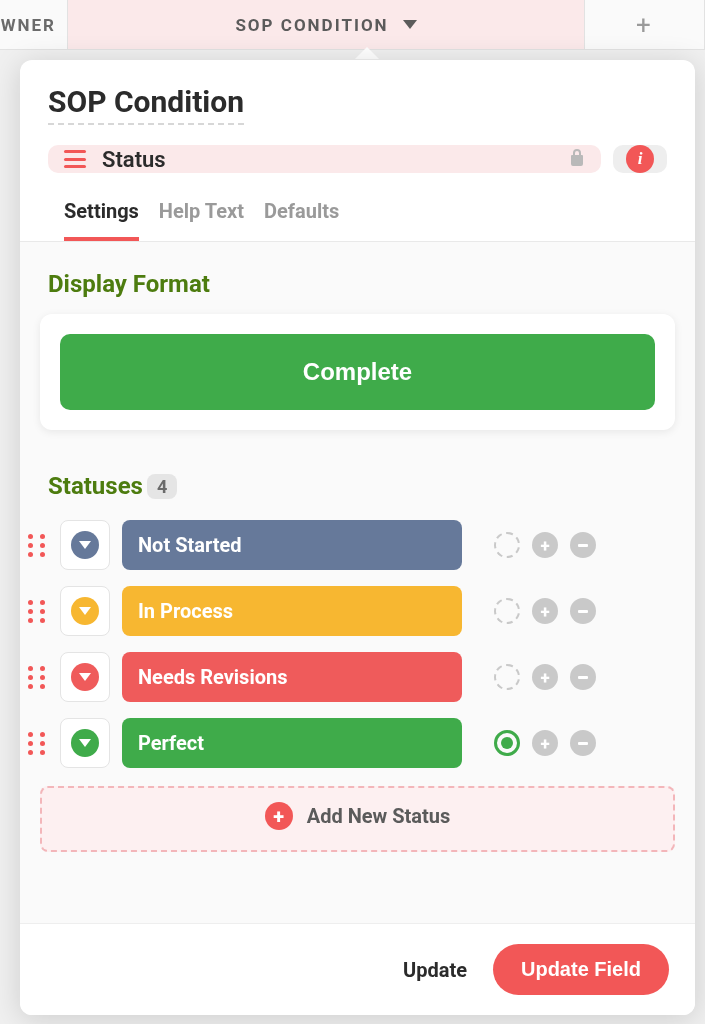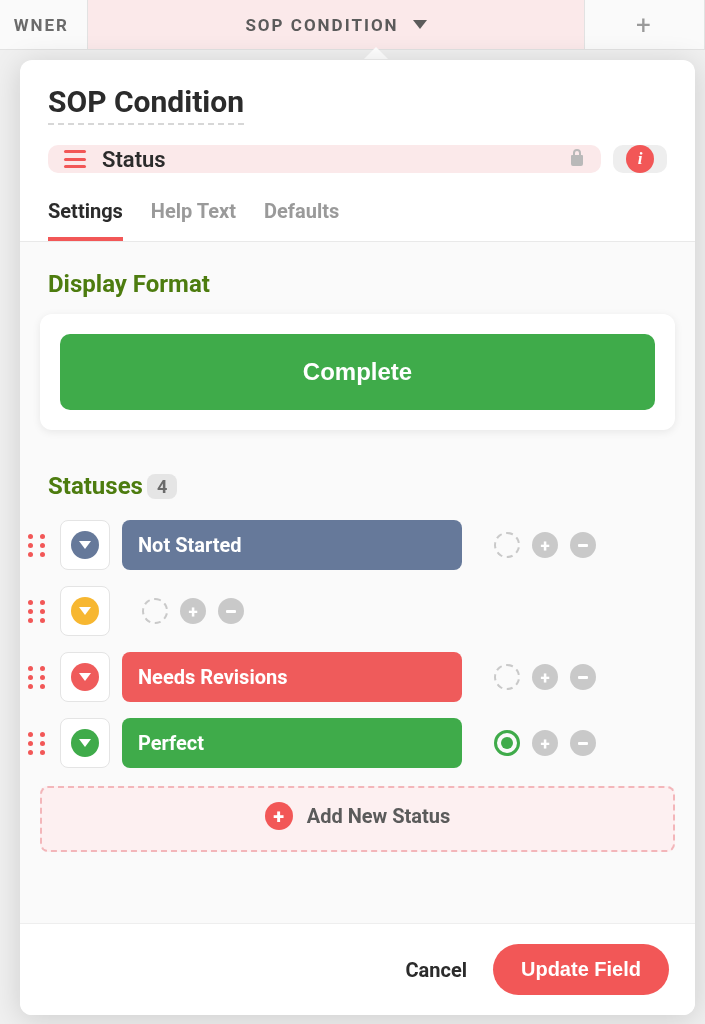--- a/index.html
+++ b/index.html
@@ -22,21 +22,21 @@
   .col-header {
     display: flex;
     align-items: center;
     justify-content: center;
     font-weight: 700;
     font-size: 17px;
     letter-spacing: 2px;
     color: #6b6b6b;
     border-right: 1px solid #e2e2e2;
   }
-  .col-owner { width: 88px; justify-content: flex-end; padding-right: 18px; }
+  .col-owner { width: 68px; justify-content: flex-end; padding-right: 11px; }
   .col-sop { flex: 1; background: #fbe9ea; color: #5b5b5b; gap: 14px; position:relative; }
   .col-plus { width: 120px; color: #9a9a9a; font-size: 26px; font-weight: 400;}
   .col-sop::after {
     content: "";
     position: absolute;
     bottom: -10px;
     left: 58%;
     transform: translateX(-50%);
     border-left: 12px solid transparent;
     border-right: 12px solid transparent;
@@ -94,21 +94,21 @@
     width: 54px; background:#eee; border-radius:10px;
     display:flex; align-items:center; justify-content:center;
   }
   .info-circle {
     width:28px;height:28px;border-radius:50%;background:#f25757;
     color:#fff;display:flex;align-items:center;justify-content:center;
     font-weight:800; font-style:italic; font-family: Georgia, serif; font-size:17px;
   }
 
   .tabs {
-    display:flex; gap:28px; padding: 26px 28px 0 28px;
+    display:flex; gap:20px; padding: 26px 28px 0 44px;
     border-bottom:1px solid #e9e9e9;
   }
   .tab {
     font-size:20px; font-weight:700; color:#9a9a9a;
     padding-bottom:14px; cursor:pointer;
   }
   .tab.active { color:#2b2b2b; border-bottom:4px solid #f25757; }
 
   .scroll-area {
     flex:1; overflow-y:auto; background:#fafafa;
@@ -311,20 +311,23 @@
             <span></span>
             <span></span>
             <span></span>
             <span></span>
           </div>
           <div class="color-btn">
             <div class="color-circle" style="background:#f7b731">
               <div class="caret-down"></div>
             </div>
           </div>
+          <div class="status-pill" style="background:#f7b731">
+            <span>In Process</span>
+          </div>
           <div class="radio dashed"></div>
           <div class="circ-btn">+</div>
           <div class="circ-btn">
             <span class="minus-glyph"></span>
           </div>
         </div>
         <div class="status-row">
           <div class="drag">
             <span></span>
             <span></span>
@@ -372,17 +375,17 @@
         </div>
       </div>
 
     <div class="add-row">
       <span class="add-circle">+</span>
       <span>Add New Status</span>
     </div>
   </div>
 
   <div class="footer">
-    <span class="cancel">Cancel</span>
+    <span class="cancel">Update</span>
     <button class="update-btn">Update Field</button>
   </div>
 
 </div>
 
 </body></html>

